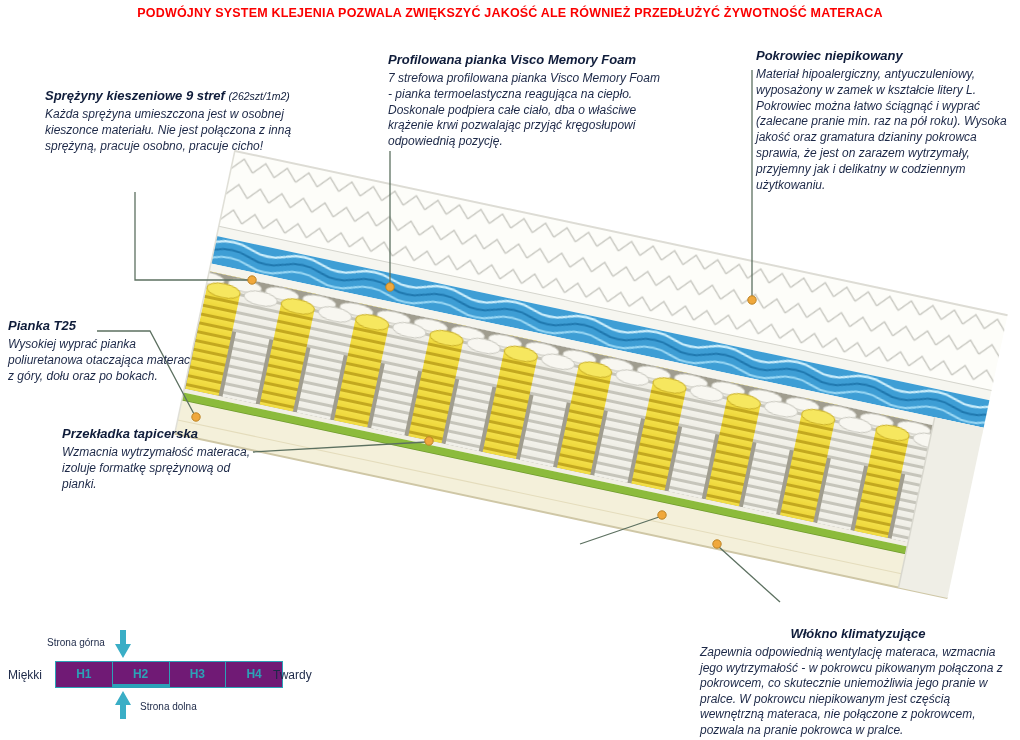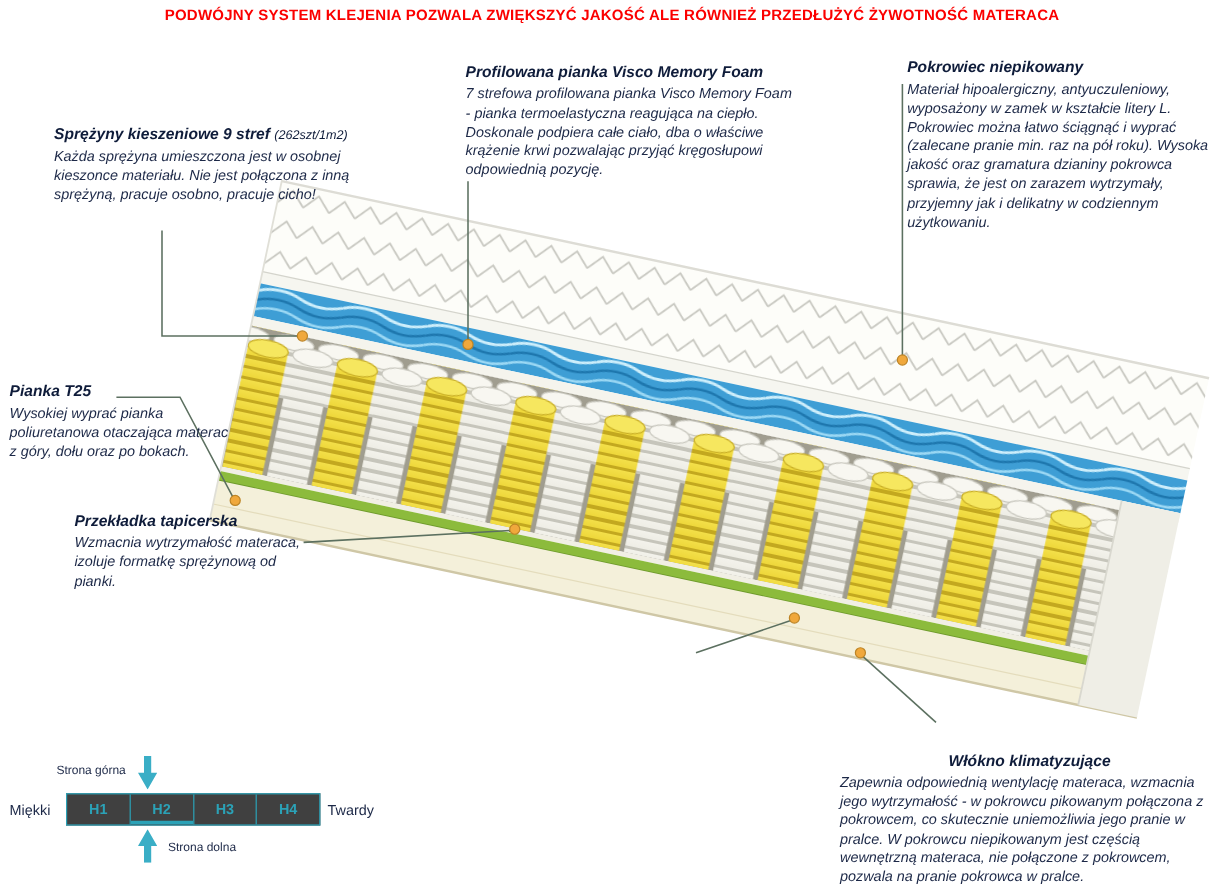--- a/index.html
+++ b/index.html
@@ -5,38 +5,38 @@
   html,body{margin:0;padding:0;}
   body{width:1020px;height:740px;position:relative;background:#ffffff;
        font-family:"Liberation Sans",sans-serif;overflow:hidden;}
   svg.art{position:absolute;left:0;top:0;width:1020px;height:740px;}
   .banner{position:absolute;top:6px;left:0;width:1020px;text-align:center;
           font-size:12.5px;font-weight:bold;color:#fb0000;letter-spacing:.2px;}
   .block{position:absolute;color:#1c2847;font-style:italic;}
   .block h3{margin:0 0 4px 0;font-size:13px;color:#0f1c3a;}
   .block p{margin:0;font-size:12px;line-height:1.32;}
   .springs{left:45px;top:88px;width:272px;}
-  .springs h3{white-space:nowrap;margin-top:16px;}
+  .springs h3{white-space:nowrap;}
   .springs .sub{font-weight:normal;font-size:10.5px;}
   .profilowana{left:388px;top:52px;width:274px;}
   .pokrowiec{left:756px;top:48px;width:258px;}
   .t25{left:8px;top:318px;width:184px;}
   .przekladka{left:62px;top:426px;width:204px;}
   .visco{left:346px;top:540px;width:320px;}
   .visco h3{text-align:center;}
   .wlokno{left:700px;top:602px;width:316px;}
   .wlokno h3{text-align:center;margin-top:24px;}
   .wlokno p{font-size:12px;line-height:1.3;}
   .scale-label{position:absolute;font-size:10px;color:#1c2847;}
   #strona-gorna{left:47px;top:637px;}
   #strona-dolna{left:140px;top:701px;}
   #miekki{left:8px;top:668px;font-size:12px;}
   #twardy{left:273px;top:668px;font-size:12px;}
-  .scale-box{position:absolute;left:55px;top:661px;width:212px;height:27px;
-             border:1px solid #2ba2b7;display:flex;background:#404040;box-sizing:border-box;}
+  .scale-box{position:absolute;left:55px;top:661px;width:228px;height:27px;
+             border:1px solid #2ba2b7;display:flex;background:#701a75;box-sizing:border-box;}
   .scale-cell{flex:1;text-align:center;line-height:25px;font-size:12px;
               font-weight:bold;color:#2ba2b7;border-right:1px solid #2ba2b7;}
   .scale-cell:last-child{border-right:none;}
   .scale-cell.active{box-shadow:inset 0 -3px 0 #2ba2b7;}
   .scale-arrow{position:absolute;}
   #arrow-down{left:115px;top:630px;}
   #arrow-up{left:115px;top:691px;}
 </style>
 </head>
 <body>

